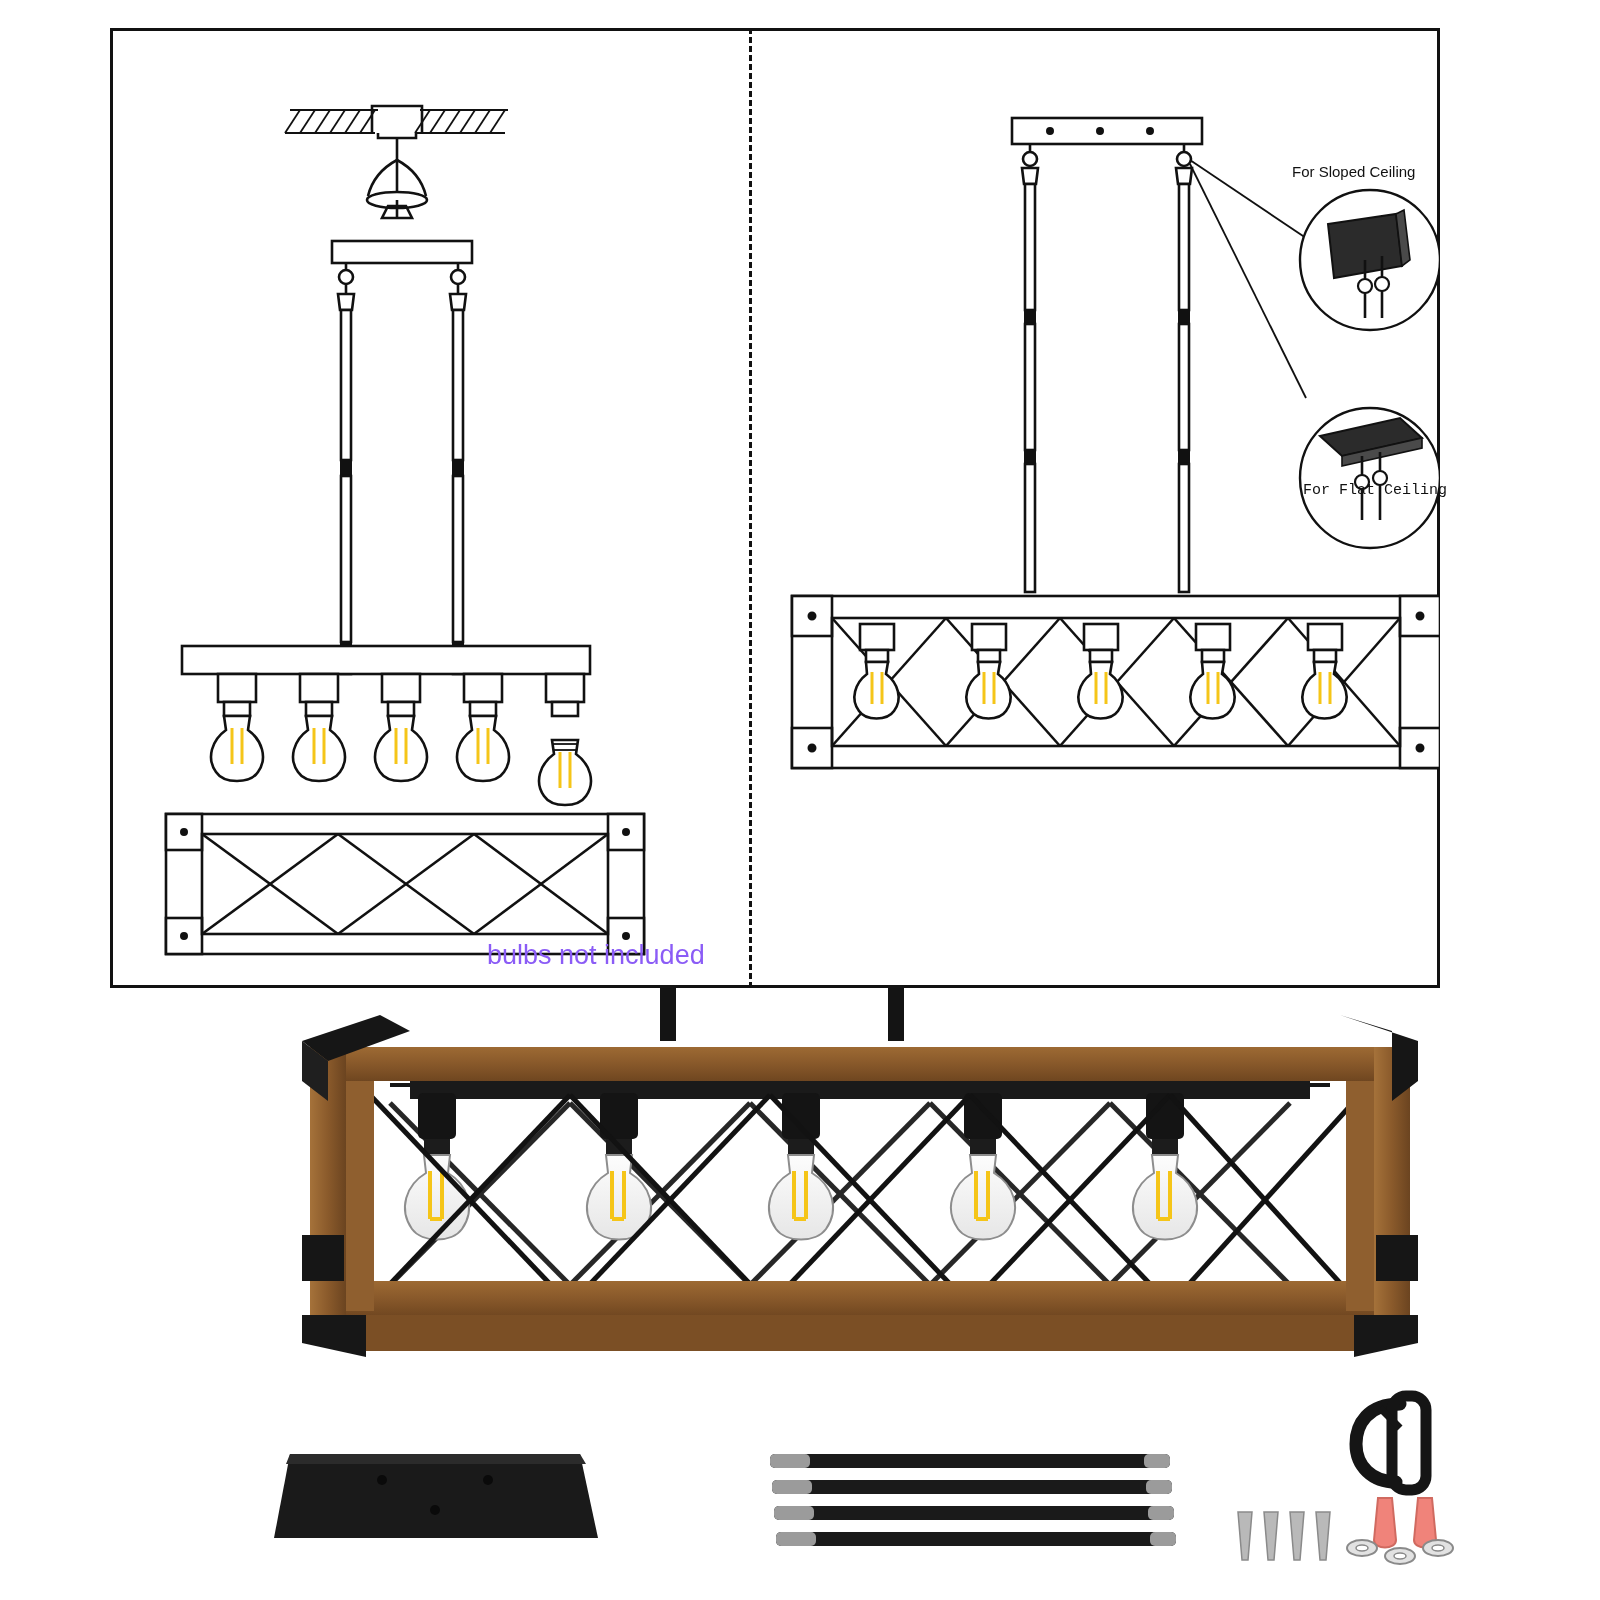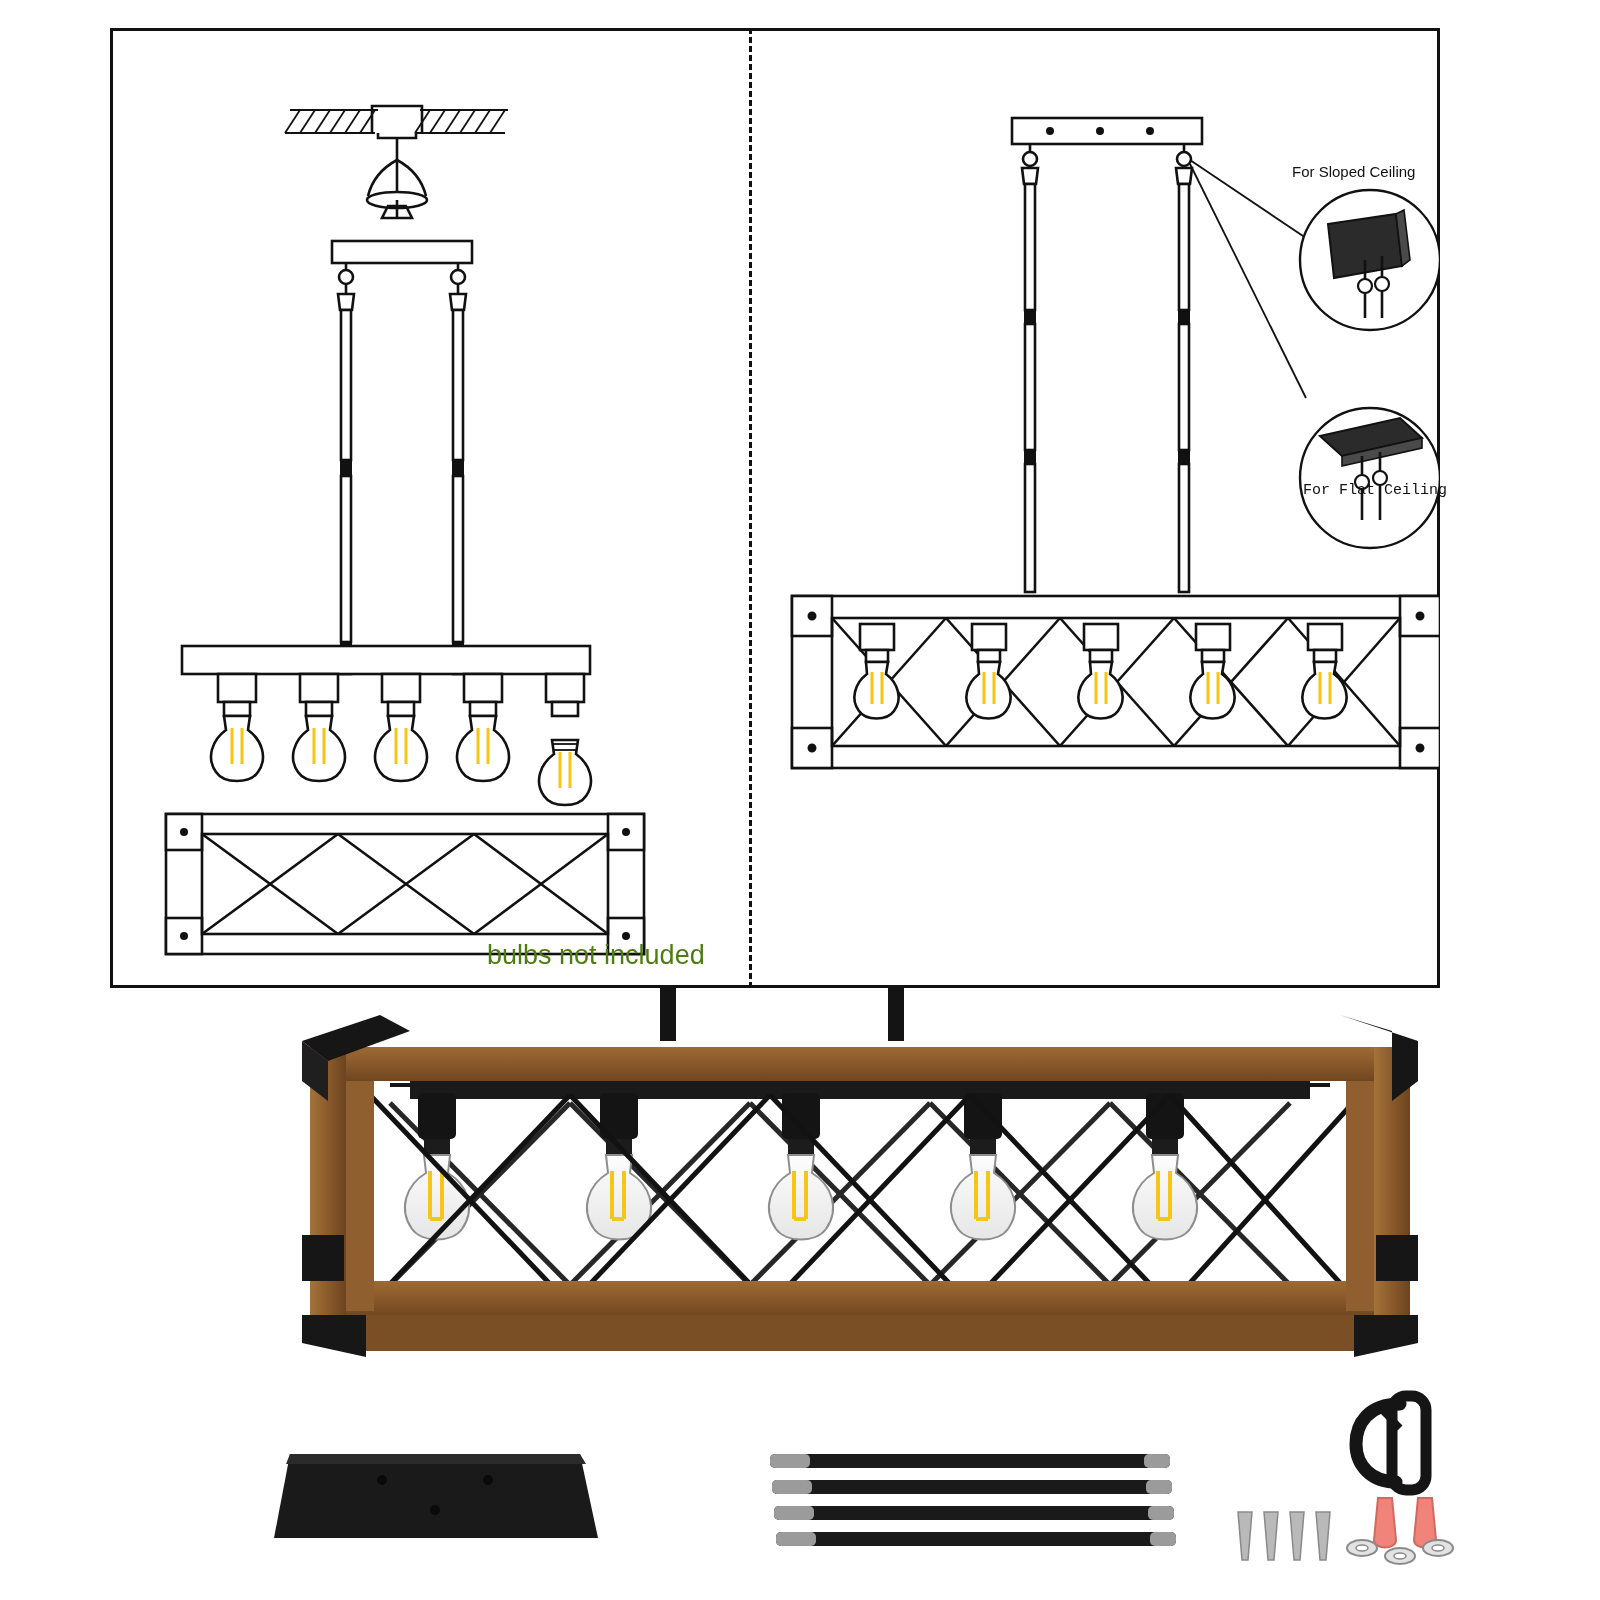--- a/index.html
+++ b/index.html
@@ -44,21 +44,21 @@
     position: absolute;
     left: 749px;
     top: 28px;
     width: 0;
     height: 960px;
     border-left: 3px dashed #111;
   }
   .caption {
     position: absolute;
     font-size: 25px;
-    color: #4d7c0f;
+    color: #8b5cf6;
     white-space: nowrap;
   }
   #bulbs-caption {
     left: 487px;
     top: 940px;
     font-size: 27px;
   }
   .callout-label {
     position: absolute;
     font-size: 15px;

